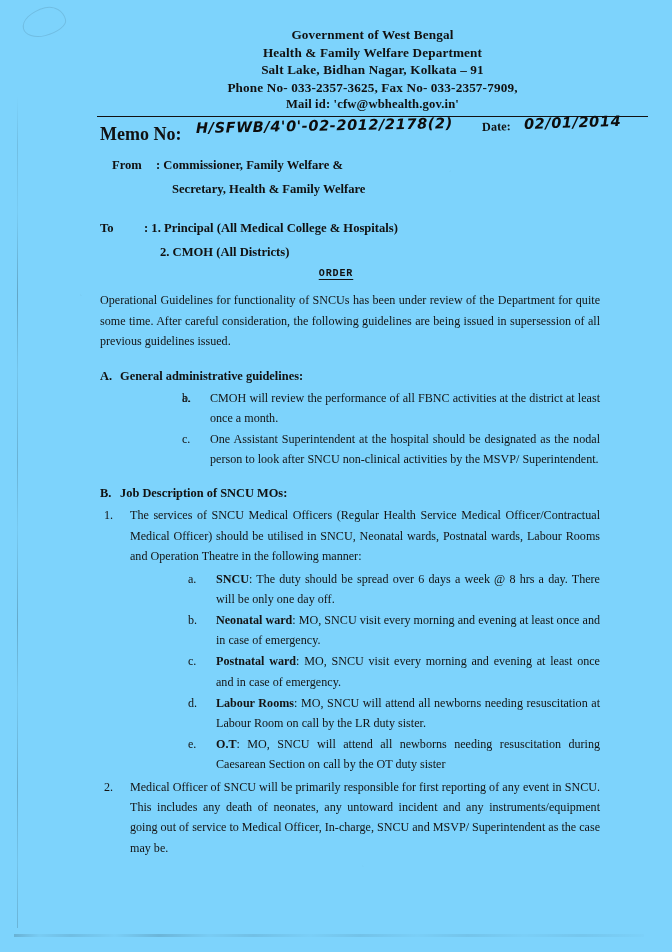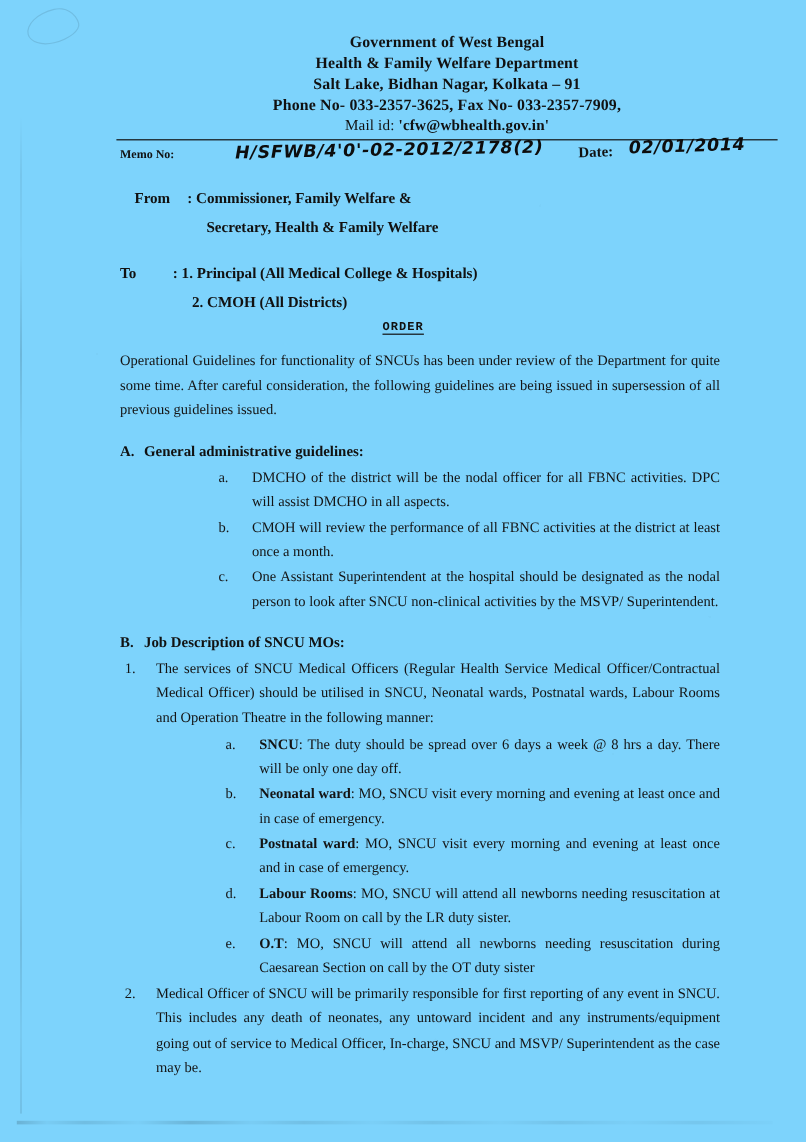--- a/index.html
+++ b/index.html
@@ -117,21 +117,21 @@
     color: #111;
     white-space: nowrap;
   }
 
   .letterhead .lh-mail {
     font-weight: bold;
     font-size: 12.6px;
     line-height: 17.6px;
   }
   .letterhead .lh-mail .lbl {
-    font-weight: normal;
+    font-weight: bold;
   }
 
   
   .header-rule {
     position: absolute;
     left: 97px;
     top: 116px;
     width: 551px;
     height: 0;
     border-top: 1.6px solid #111;
@@ -145,21 +145,21 @@
     width: 550px;
     height: 28px;
   }
 
   .memo-label {
     position: absolute;
     left: 0;
     top: 4px;
     font-family: "Liberation Serif", serif;
     font-weight: bold;
-    font-size: 10px;
+    font-size: 18px;
     color: #111;
     white-space: nowrap;
   }
 
   .handwritten {
     font-family: "DejaVu Sans", sans-serif;
     font-weight: 600;
     font-style: italic;
     font-size: 14.5px;
     letter-spacing: 0.6px;
@@ -404,21 +404,20 @@
 
     <p class="para">Operational Guidelines for functionality of SNCUs has been under review of the Department for quite some time. After careful consideration, the following guidelines are being issued in supersession of all previous guidelines issued.</p>
 
     <div class="section-head">
       <span class="sec-marker">A.</span>
       <span>General administrative guidelines:</span>
     </div>
     <ul class="sub-list">
       <li>
         <span class="li-marker">a.</span>
-        <span>DMCHO of the district will be the nodal officer for all FBNC activities. DPC will assist DMCHO in all aspects.</span>
       </li>
       <li>
         <span class="li-marker">b.</span>
         <span>CMOH will review the performance of all FBNC activities at the district at least once a month.</span>
       </li>
       <li>
         <span class="li-marker">c.</span>
         <span>One Assistant Superintendent at the hospital should be designated as the nodal person to look after SNCU non-clinical activities by the MSVP/ Superintendent.</span>
       </li>
     </ul>

